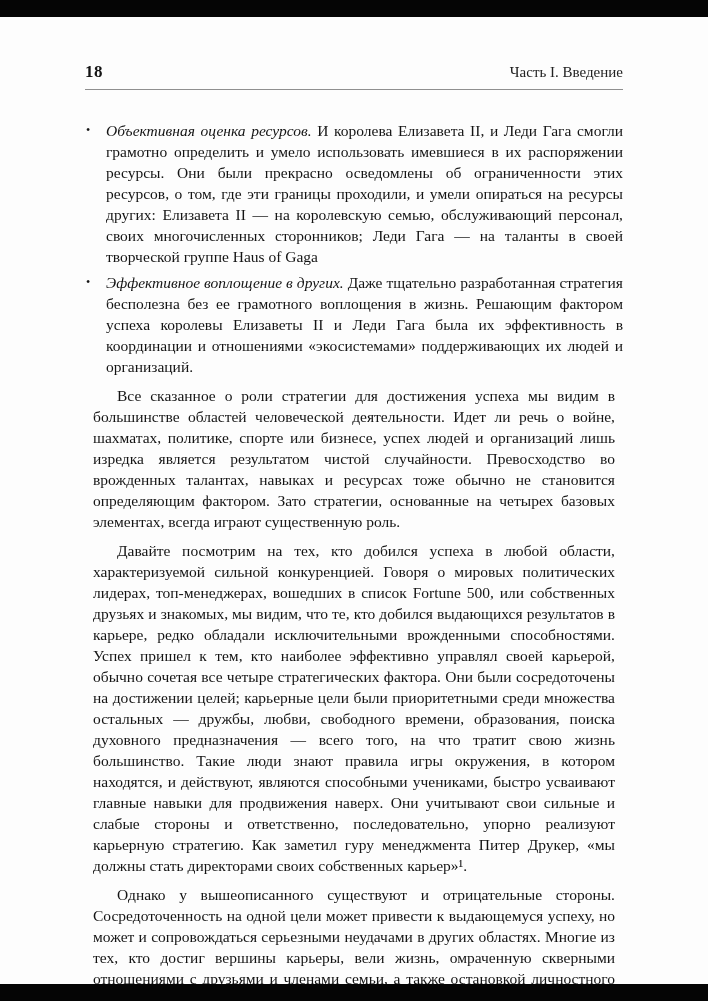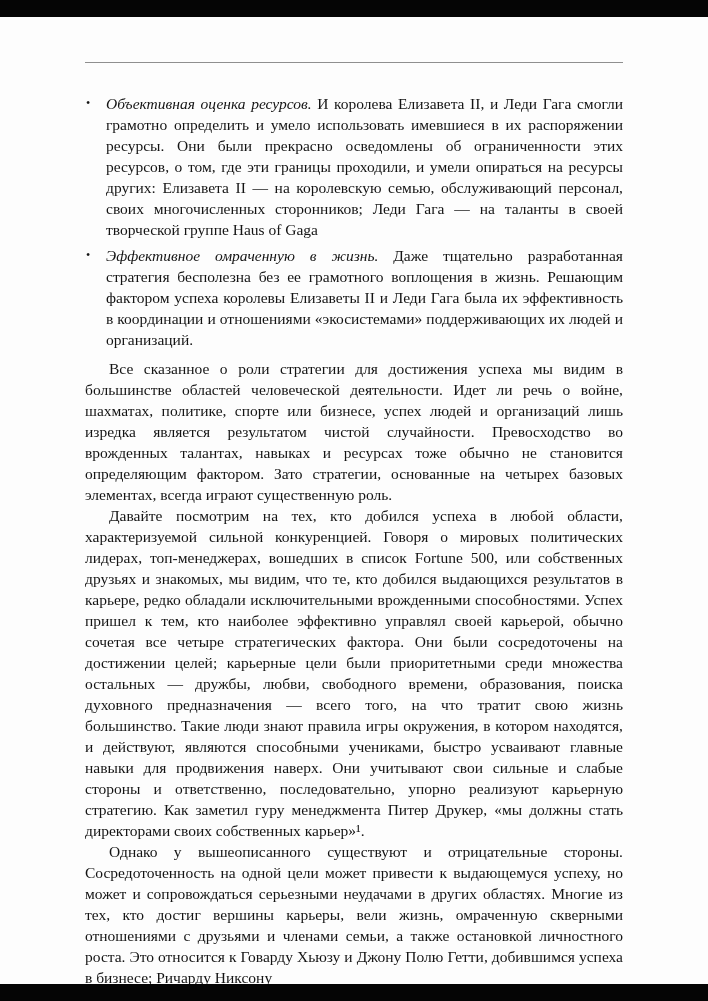--- a/index.html
+++ b/index.html
@@ -78,45 +78,49 @@
     padding-left: 1px;
   }
   .bullet-text {
     flex: 1;
     text-align: justify;
   }
   .bullet-text i { font-style: italic; }
 
   p.para {
     text-indent: 24px;
-    margin: 0;
+    margin: 8px;
   }
   p.para + p.para { margin-top: 0; }
 </style>
 </head>
 <body>
 
 <div class="page">
 
   <div class="bar top"></div>
 
   <div class="content">
 
+    <div class="running-head">
+      <span class="page-num">18</span>
+      <span class="section">Часть I. Введение</span>
+    </div>
     <div class="rule"></div>
 
     <div class="bodytext">
 
       <ul class="bullets">
         <li>
           <span class="marker">•</span>
           <span class="bullet-text"><i>Объективная оценка ресурсов.</i><span> И королева Елизавета II, и Леди Гага смогли грамотно определить и умело использовать имевшиеся в их распоряжении ресурсы. Они были прекрасно осведомлены об ограниченности этих ресурсов, о том, где эти границы проходили, и умели опираться на ресурсы других: Елизавета II — на королевскую семью, обслуживающий персонал, своих многочисленных сторонников; Леди Гага — на таланты в своей творческой группе Haus of Gaga</span></span>
         </li>
         <li>
           <span class="marker">•</span>
-          <span class="bullet-text"><i>Эффективное омраченную в жизнь.</i><span> Даже тщательно разработанная стратегия бесполезна без ее грамотного воплощения в жизнь. Решающим фактором успеха королевы Елизаветы II и Леди Гага была их эффективность в координации и отношениями «экосистемами» поддерживающих их людей и организаций.</span></span>
+          <span class="bullet-text"><i>Эффективное воплощение в других.</i><span> Даже тщательно разработанная стратегия бесполезна без ее грамотного воплощения в жизнь. Решающим фактором успеха королевы Елизаветы II и Леди Гага была их эффективность в координации и отношениями «экосистемами» поддерживающих их людей и организаций.</span></span>
         </li>
       </ul>
 
       <p class="para">Все сказанное о роли стратегии для достижения успеха мы видим в большинстве областей человеческой деятельности. Идет ли речь о войне, шахматах, политике, спорте или бизнесе, успех людей и организаций лишь изредка является результатом чистой случайности. Превосходство во врожденных талантах, навыках и ресурсах тоже обычно не становится определяющим фактором. Зато стратегии, основанные на четырех базовых элементах, всегда играют существенную роль.</p>
       <p class="para">Давайте посмотрим на тех, кто добился успеха в любой области, характеризуемой сильной конкуренцией. Говоря о мировых политических лидерах, топ-менеджерах, вошедших в список Fortune 500, или собственных друзьях и знакомых, мы видим, что те, кто добился выдающихся результатов в карьере, редко обладали исключительными врожденными способностями. Успех пришел к тем, кто наиболее эффективно управлял своей карьерой, обычно сочетая все четыре стратегических фактора. Они были сосредоточены на достижении целей; карьерные цели были приоритетными среди множества остальных — дружбы, любви, свободного времени, образования, поиска духовного предназначения — всего того, на что тратит свою жизнь большинство. Такие люди знают правила игры окружения, в котором находятся, и действуют, являются способными учениками, быстро усваивают главные навыки для продвижения наверх. Они учитывают свои сильные и слабые стороны и ответственно, последовательно, упорно реализуют карьерную стратегию. Как заметил гуру менеджмента Питер Друкер, «мы должны стать директорами своих собственных карьер»¹.</p>
       <p class="para">Однако у вышеописанного существуют и отрицательные стороны. Сосредоточенность на одной цели может привести к выдающемуся успеху, но может и сопровождаться серьезными неудачами в других областях. Многие из тех, кто достиг вершины карьеры, вели жизнь, омраченную скверными отношениями с друзьями и членами семьи, а также остановкой личностного роста. Это относится к Говарду Хьюзу и Джону Полю Гетти, добившимся успеха в бизнесе; Ричарду Никсону</p>
 
     </div>
   </div>
 

